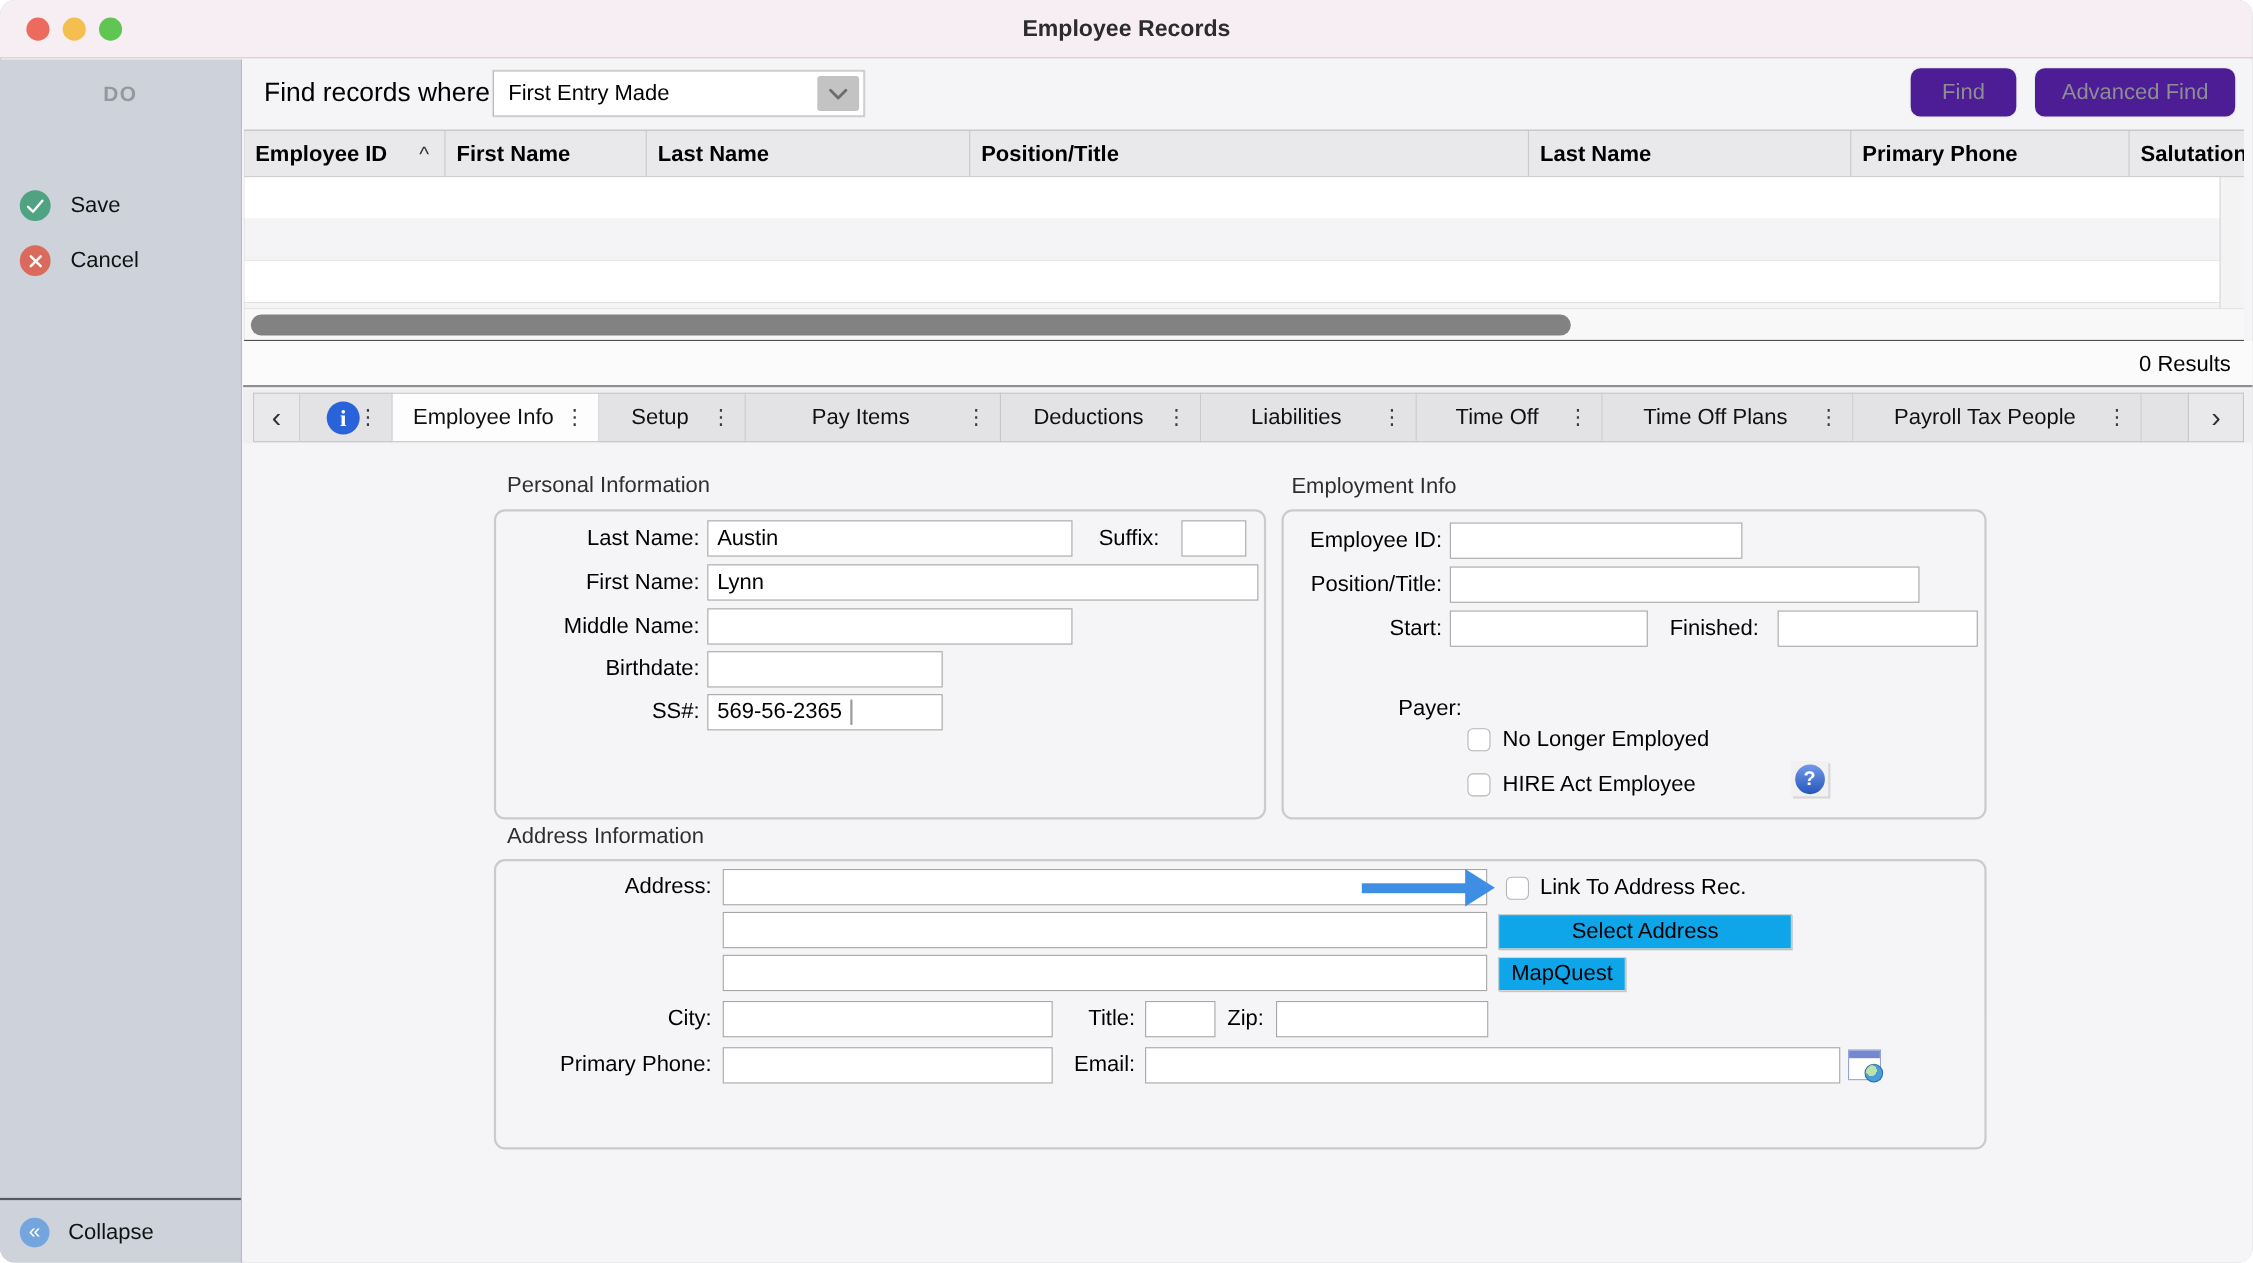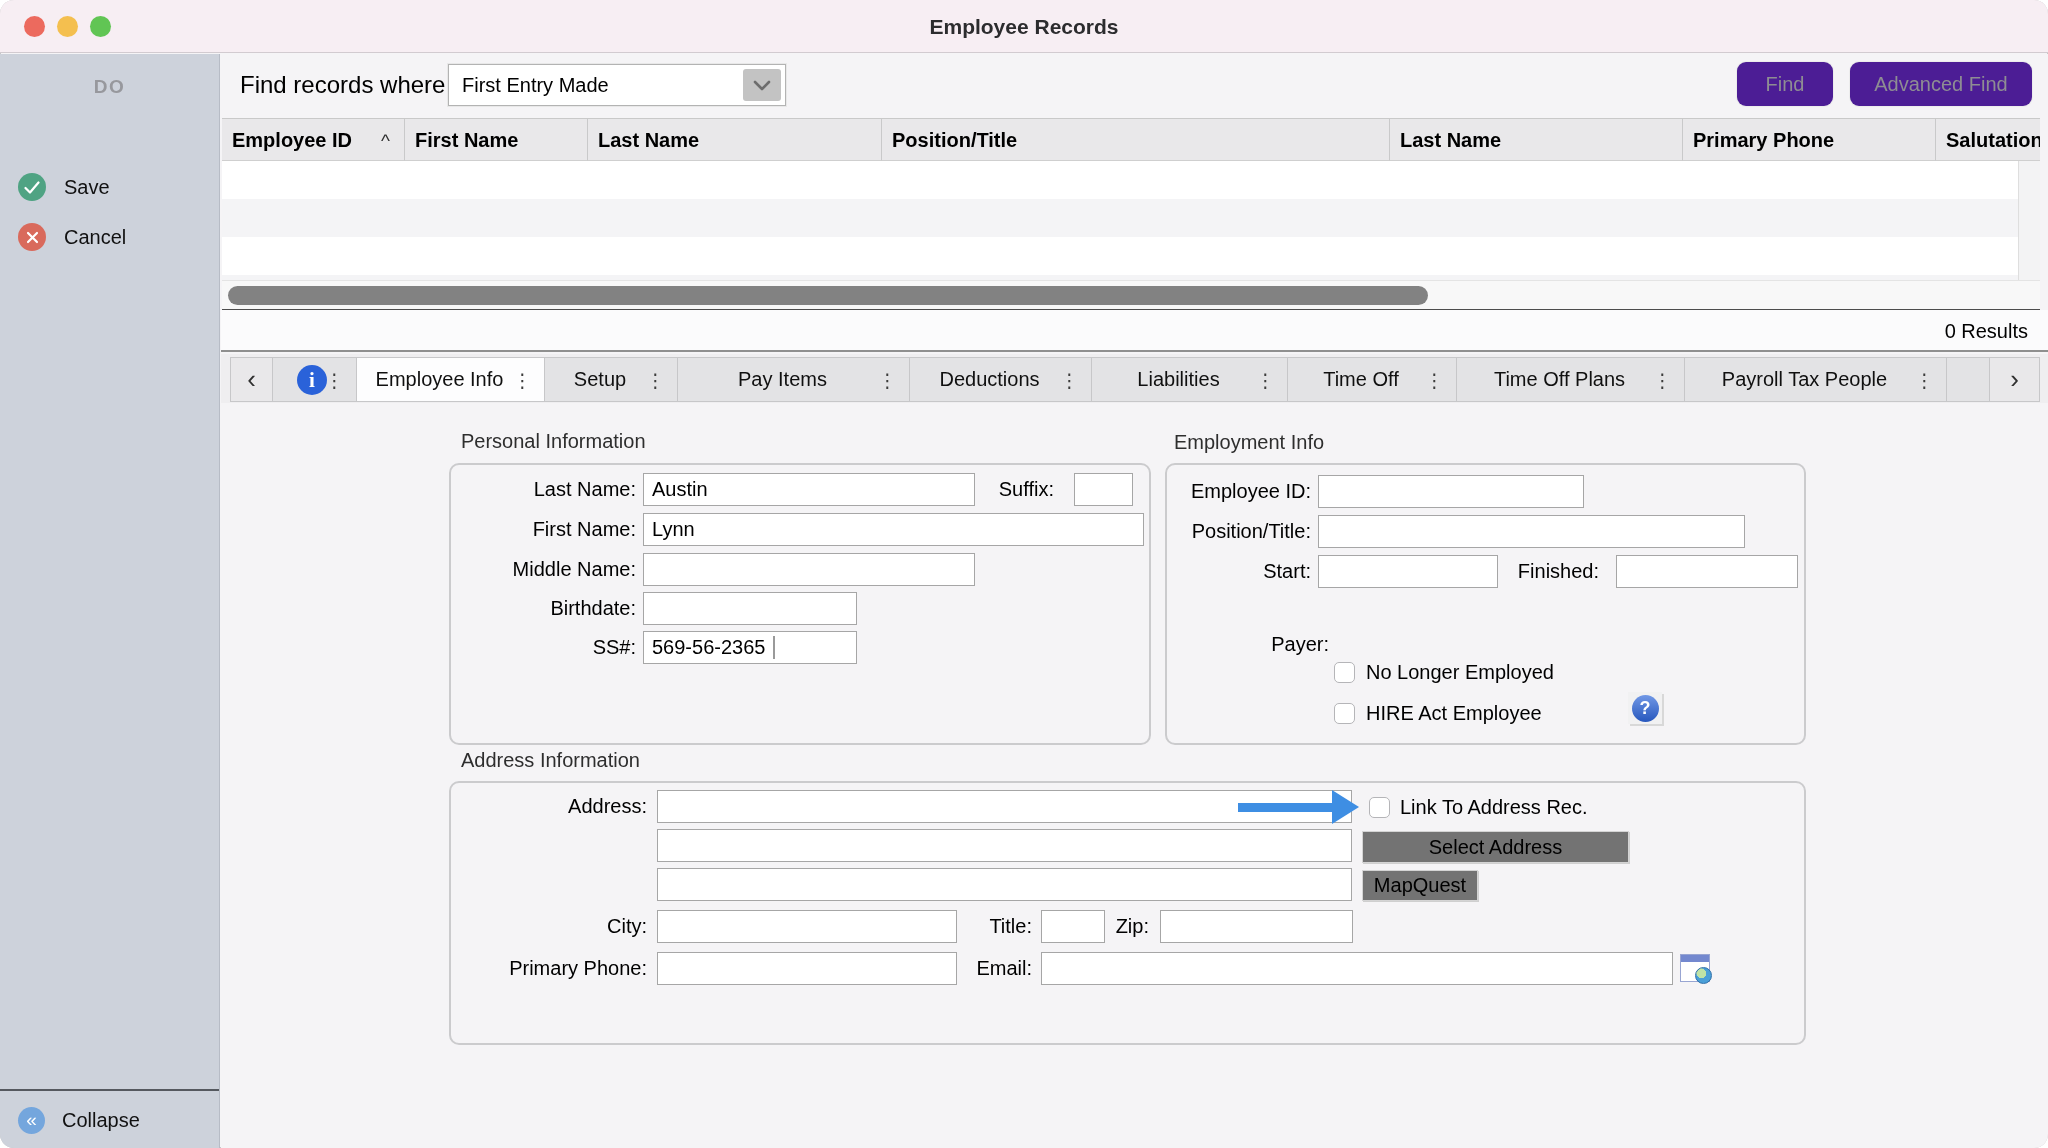--- a/index.html
+++ b/index.html
@@ -108,21 +108,21 @@
 
   .checkbox { position:absolute; width:21px; height:21px; border:1.5px solid #b5b5b8;
               border-radius:5px; background:#fff; cursor:default; }
   .cb-label { position:absolute; font-size:20px; color:#000; line-height:23px; white-space:nowrap; }
 
   .help-btn { position:absolute; left:1628px; top:692px; width:34px; height:32px; background:#f1f1f2;
               box-shadow:2px 2px 0 #d8d8d8; display:flex; align-items:center; justify-content:center; }
   .help-circle { width:27px; height:27px; border-radius:50%; background:linear-gradient(#7198e6,#2757bd);
                  color:#fff; font-weight:bold; font-size:18px; text-align:center; line-height:27px; }
 
-  .graybtn { position:absolute; background:#737373; border:1px solid #d4d4d4;
+  .graybtn { position:absolute; background:#0ea5e9; border:1px solid #d4d4d4;
              box-shadow:1px 1px 0 #cfcfcf; font-size:20px; color:#000; text-align:center; cursor:default; }
 
   
   .arrow-shaft { position:absolute; left:1238px; top:803px; width:96px; height:9px; background:#3e8ee3; }
   .arrow-head { position:absolute; left:1332px; top:790px; width:0; height:0;
                 border-top:17px solid transparent; border-bottom:17px solid transparent;
                 border-left:27px solid #3e8ee3; }
 
   
   .email-icon { position:absolute; left:1680px; top:954px; width:30px; height:28px;

